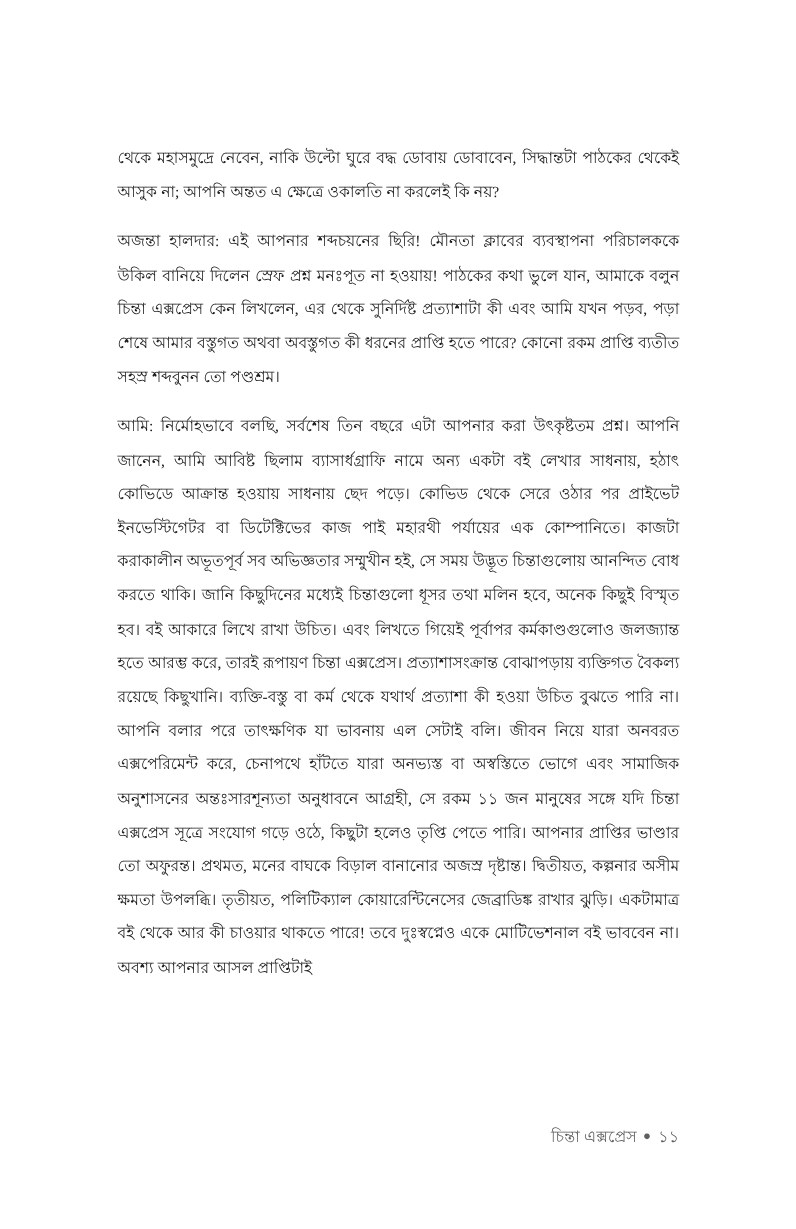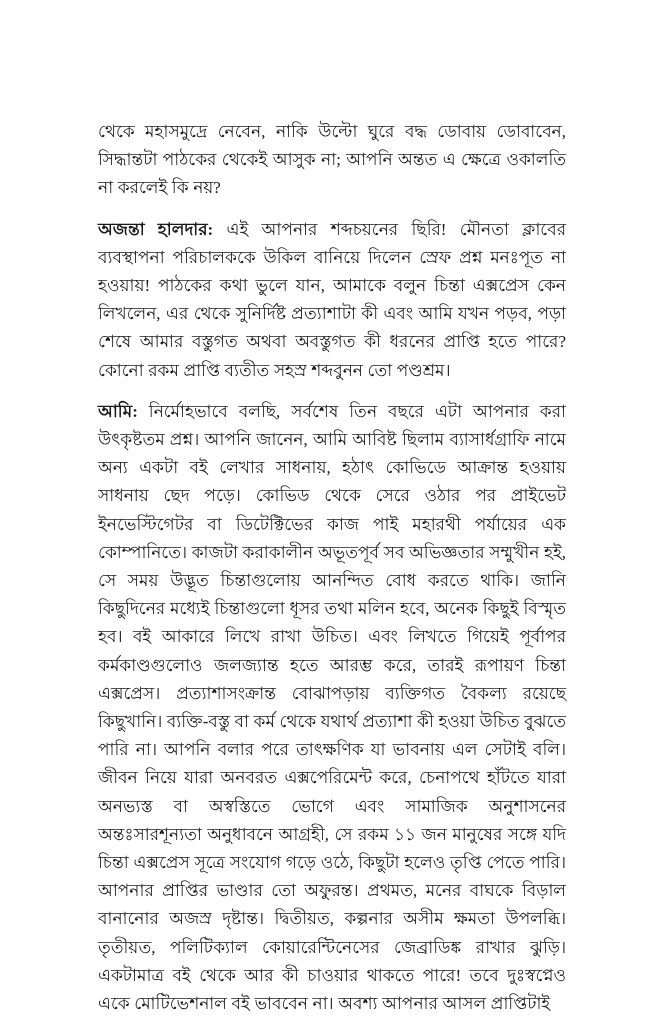--- a/index.html
+++ b/index.html
@@ -23,36 +23,36 @@
   .text-block {
     position: absolute;
     left: 98px;
     top: 118px;
     width: 468px;
   }
   .para {
     margin: 0 0 13px 0;
     text-align: justify;
     text-justify: inter-word;
-    font-size: 17px;
+    font-size: 13px;
     line-height: 28.2px;
     color: #1a1a1a;
     word-spacing: 0.02em;
     -webkit-hyphens: none;
     hyphens: none;
   }
   .para:last-child {
     margin-bottom: 16px;
   }
   
   .para.para-me {
     margin-top: 2px;
   }
   .speaker {
-    font-weight: bold;
+    font-weight: normal;
   }
   .footer {
     position: absolute;
     left: 98px;
     top: 938px;
     width: 468px;
     text-align: right;
     font-size: 13.2px;
     line-height: 18px;
     color: #5f5f5f;
@@ -84,14 +84,17 @@
       <span>এই আপনার শব্দচয়নের ছিরি! মৌনতা ক্লাবের ব্যবস্থাপনা পরিচালককে উকিল বানিয়ে দিলেন স্রেফ প্রশ্ন মনঃপূত না হওয়ায়! পাঠকের কথা ভুলে যান, আমাকে বলুন চিন্তা এক্সপ্রেস কেন লিখলেন, এর থেকে সুনির্দিষ্ট প্রত্যাশাটা কী এবং আমি যখন পড়ব, পড়া শেষে আমার বস্তুগত অথবা অবস্তুগত কী ধরনের প্রাপ্তি হতে পারে? কোনো রকম প্রাপ্তি ব্যতীত সহস্র শব্দবুনন তো পণ্ডশ্রম।</span>
     </p>
 
     <p class="para para-me">
       <span class="speaker">আমি:</span>
       <span>নির্মোহভাবে বলছি, সর্বশেষ তিন বছরে এটা আপনার করা উৎকৃষ্টতম প্রশ্ন। আপনি জানেন, আমি আবিষ্ট ছিলাম ব্যাসার্ধগ্রাফি নামে অন্য একটা বই লেখার সাধনায়, হঠাৎ কোভিডে আক্রান্ত হওয়ায় সাধনায় ছেদ পড়ে। কোভিড থেকে সেরে ওঠার পর প্রাইভেট ইনভেস্টিগেটর বা ডিটেক্টিভের কাজ পাই মহারথী পর্যায়ের এক কোম্পানিতে। কাজটা করাকালীন অভূতপূর্ব সব অভিজ্ঞতার সম্মুখীন হই, সে সময় উদ্ভূত চিন্তাগুলোয় আনন্দিত বোধ করতে থাকি। জানি কিছুদিনের মধ্যেই চিন্তাগুলো ধূসর তথা মলিন হবে, অনেক কিছুই বিস্মৃত হব। বই আকারে লিখে রাখা উচিত। এবং লিখতে গিয়েই পূর্বাপর কর্মকাণ্ডগুলোও জলজ্যান্ত হতে আরম্ভ করে, তারই রূপায়ণ চিন্তা এক্সপ্রেস। প্রত্যাশাসংক্রান্ত বোঝাপড়ায় ব্যক্তিগত বৈকল্য রয়েছে কিছুখানি। ব্যক্তি-বস্তু বা কর্ম থেকে যথার্থ প্রত্যাশা কী হওয়া উচিত বুঝতে পারি না। আপনি বলার পরে তাৎক্ষণিক যা ভাবনায় এল সেটাই বলি। জীবন নিয়ে যারা অনবরত এক্সপেরিমেন্ট করে, চেনাপথে হাঁটতে যারা অনভ্যস্ত বা অস্বস্তিতে ভোগে এবং সামাজিক অনুশাসনের অন্তঃসারশূন্যতা অনুধাবনে আগ্রহী, সে রকম ১১ জন মানুষের সঙ্গে যদি চিন্তা এক্সপ্রেস সূত্রে সংযোগ গড়ে ওঠে, কিছুটা হলেও তৃপ্তি পেতে পারি। আপনার প্রাপ্তির ভাণ্ডার তো অফুরন্ত। প্রথমত, মনের বাঘকে বিড়াল বানানোর অজস্র দৃষ্টান্ত। দ্বিতীয়ত, কল্পনার অসীম ক্ষমতা উপলব্ধি। তৃতীয়ত, পলিটিক্যাল কোয়ারেন্টিনেসের জেব্রাডিঙ্ক রাখার ঝুড়ি। একটামাত্র বই থেকে আর কী চাওয়ার থাকতে পারে! তবে দুঃস্বপ্নেও একে মোটিভেশনাল বই ভাববেন না। অবশ্য আপনার আসল প্রাপ্তিটাই</span>
     </p>
 
   </div>
 
+  <div class="footer">
+    <span>চিন্তা এক্সপ্রেস</span><span class="sep">●</span><span class="page-num">১১</span>
+  </div>
 
 </div>
 
 </body></html>

